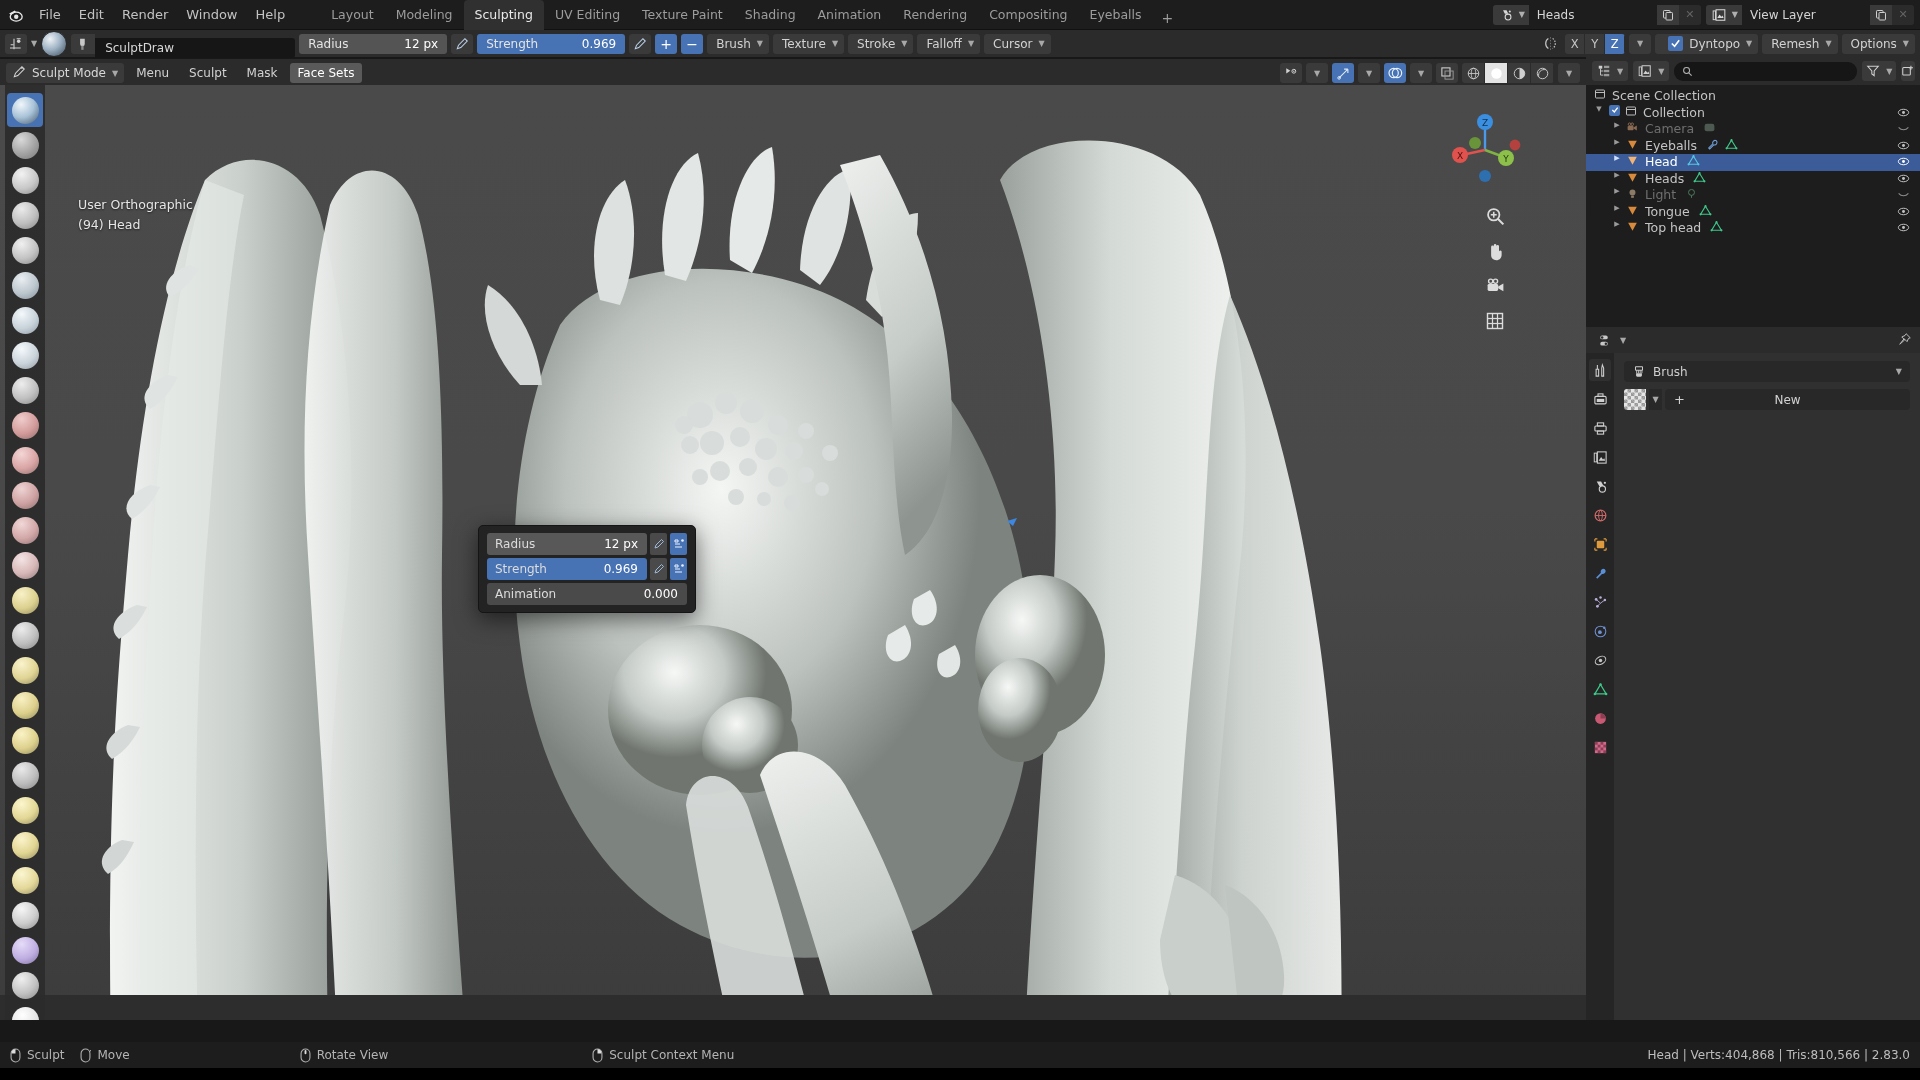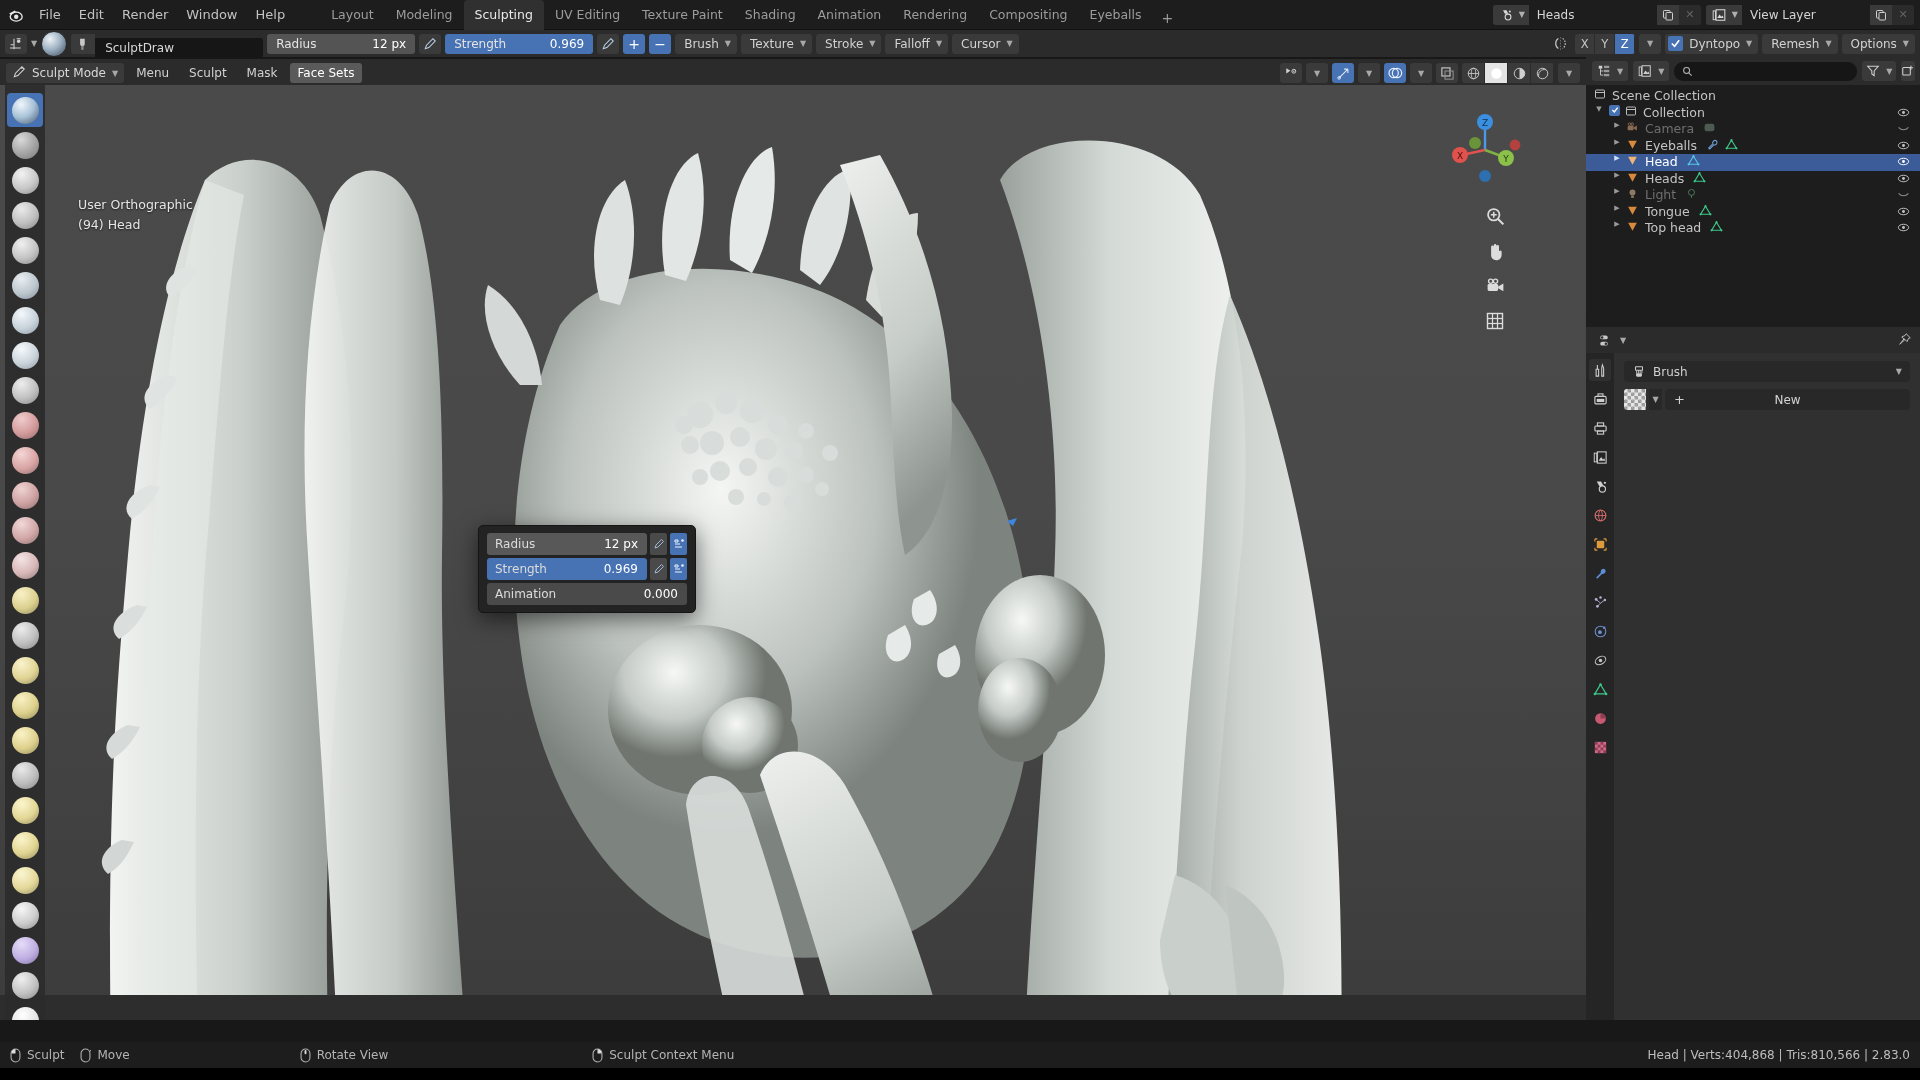--- a/index.html
+++ b/index.html
@@ -42,21 +42,21 @@
     position: absolute; left: 0; top: 30px; width: 1920px; height: 27px;
     background: #2b2b2b; display: flex; align-items: center; padding: 0 5px; gap: 4px;
   }
   .brush-thumb {
     width: 26px; height: 26px; border-radius: 50%;
     background: radial-gradient(circle at 34% 30%, #eef2f6 0%, #9fb3c4 45%, #6d7f90 72%, #4d5a66 100%);
     border: 1px solid #2a2a2a;
   }
   .brush-id { display: flex; align-items: center; height: 20px; }
   .brush-id-icon { width: 24px; height: 20px; background: #3a3a3a; border-radius: 3px 0 0 3px; display: flex; align-items: center; justify-content: center; }
-  .brush-id-name { background: #161616; color: #d8d8d8; font-size: 12px; padding: 0 10px; height: 20px; display: flex; align-items: center; width: 168px; border-radius: 0 3px 3px 0; margin-top: 9px; }
+  .brush-id-name { background: #161616; color: #d8d8d8; font-size: 12px; padding: 0 10px; height: 20px; display: flex; align-items: center; width: 200px; border-radius: 0 3px 3px 0; margin-top: 9px; }
   .slider {
     height: 20px; border-radius: 3px; display: flex; align-items: center;
     font-size: 12px; position: relative; overflow: hidden; width: 148px;
   }
   .slider.grey { background: #545454; }
   .slider.blue { background: #4772b3; }
   .slider .lbl { color: #e4e4e4; padding-left: 9px; }
   .slider .val { color: #ffffff; margin-left: auto; padding-right: 9px; }
   .icon-btn { width: 22px; height: 20px; background: #3a3a3a; border-radius: 3px; display: flex; align-items: center; justify-content: center; }
   .icon-btn.blue { background: #4772b3; color:#fff; font-size: 14px; }
@@ -302,21 +302,21 @@
           </svg>
       </div>
       <div class="axis-group">
         <div class="axis">X</div>
         <div class="axis">Y</div>
         <div class="axis on">Z</div>
       </div>
       <div class="icon-btn">
           <span class="chev">▼</span>
         </div>
-      <div class="dd" style="padding-left:3px;">
+      <div class="dd" style="padding-left:13px;">
         <span class="chkbox">
             <svg viewBox="0 0 24 24">
               <path d="M4 12 l6 6 L20 5" stroke="#fff" stroke-width="3.5" fill="none"></path>
             </svg>
           </span>
         <span>Dyntopo</span>
         <span class="chev">▼</span>
       </div>
       <div class="dd">
           <span>Remesh</span>

